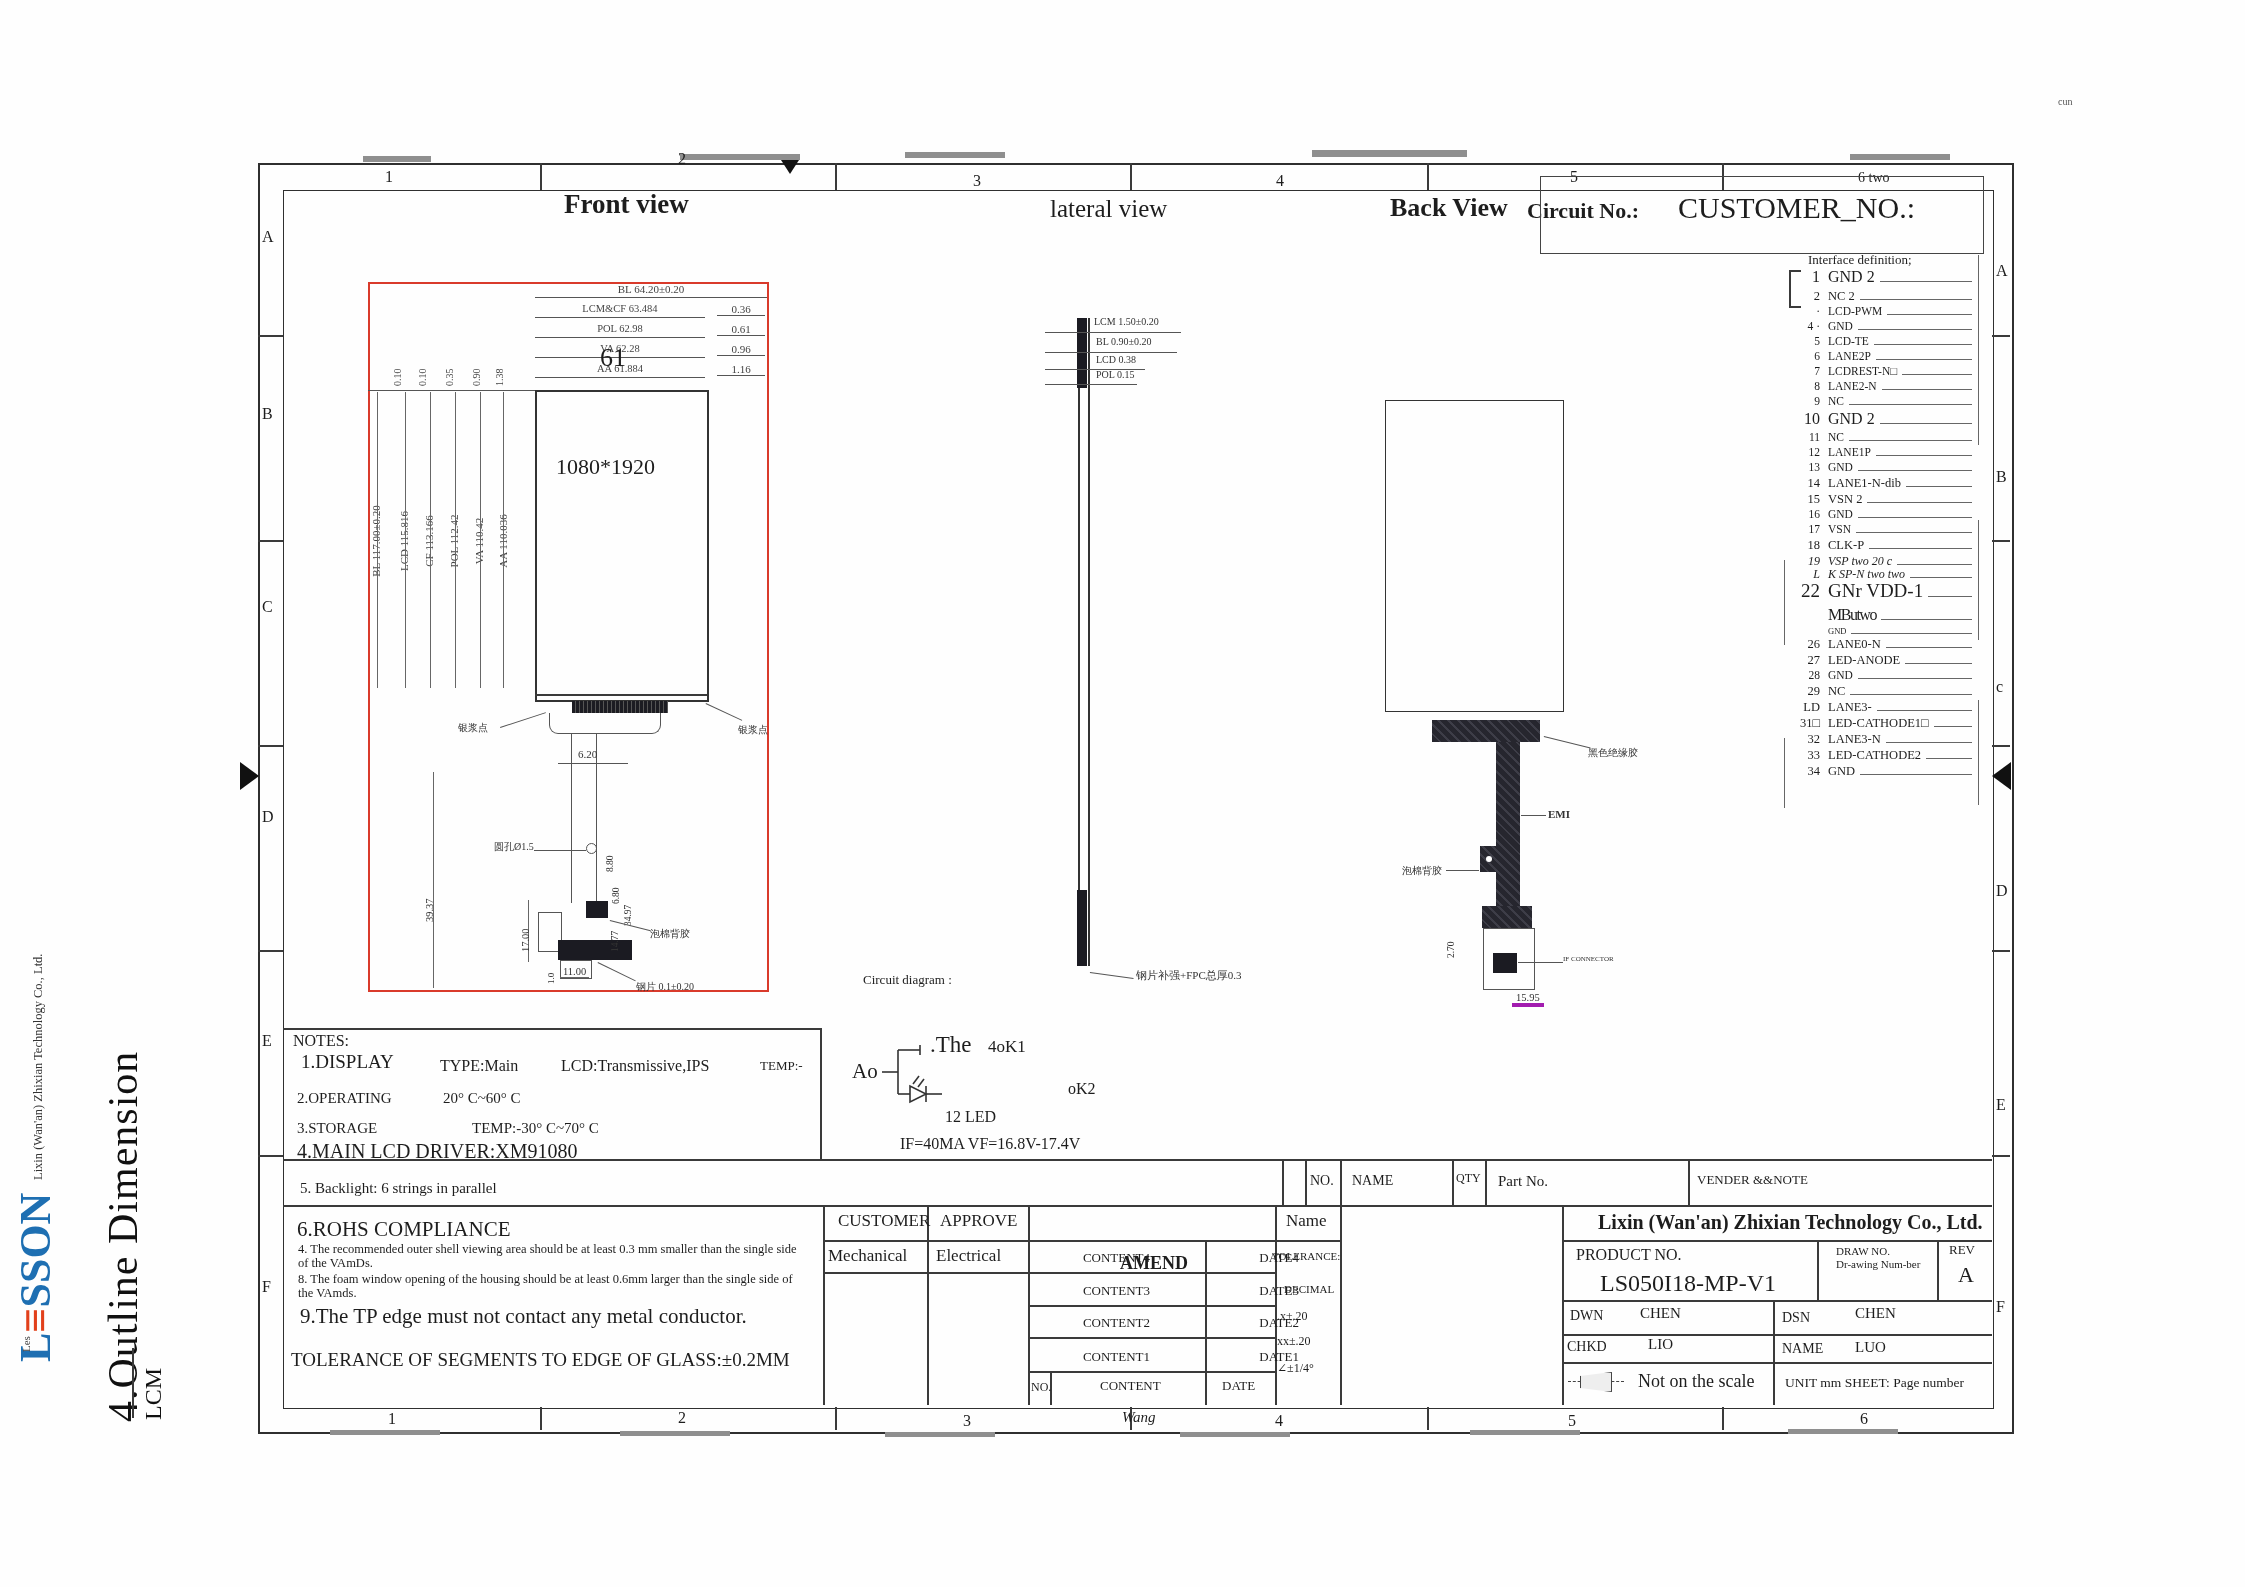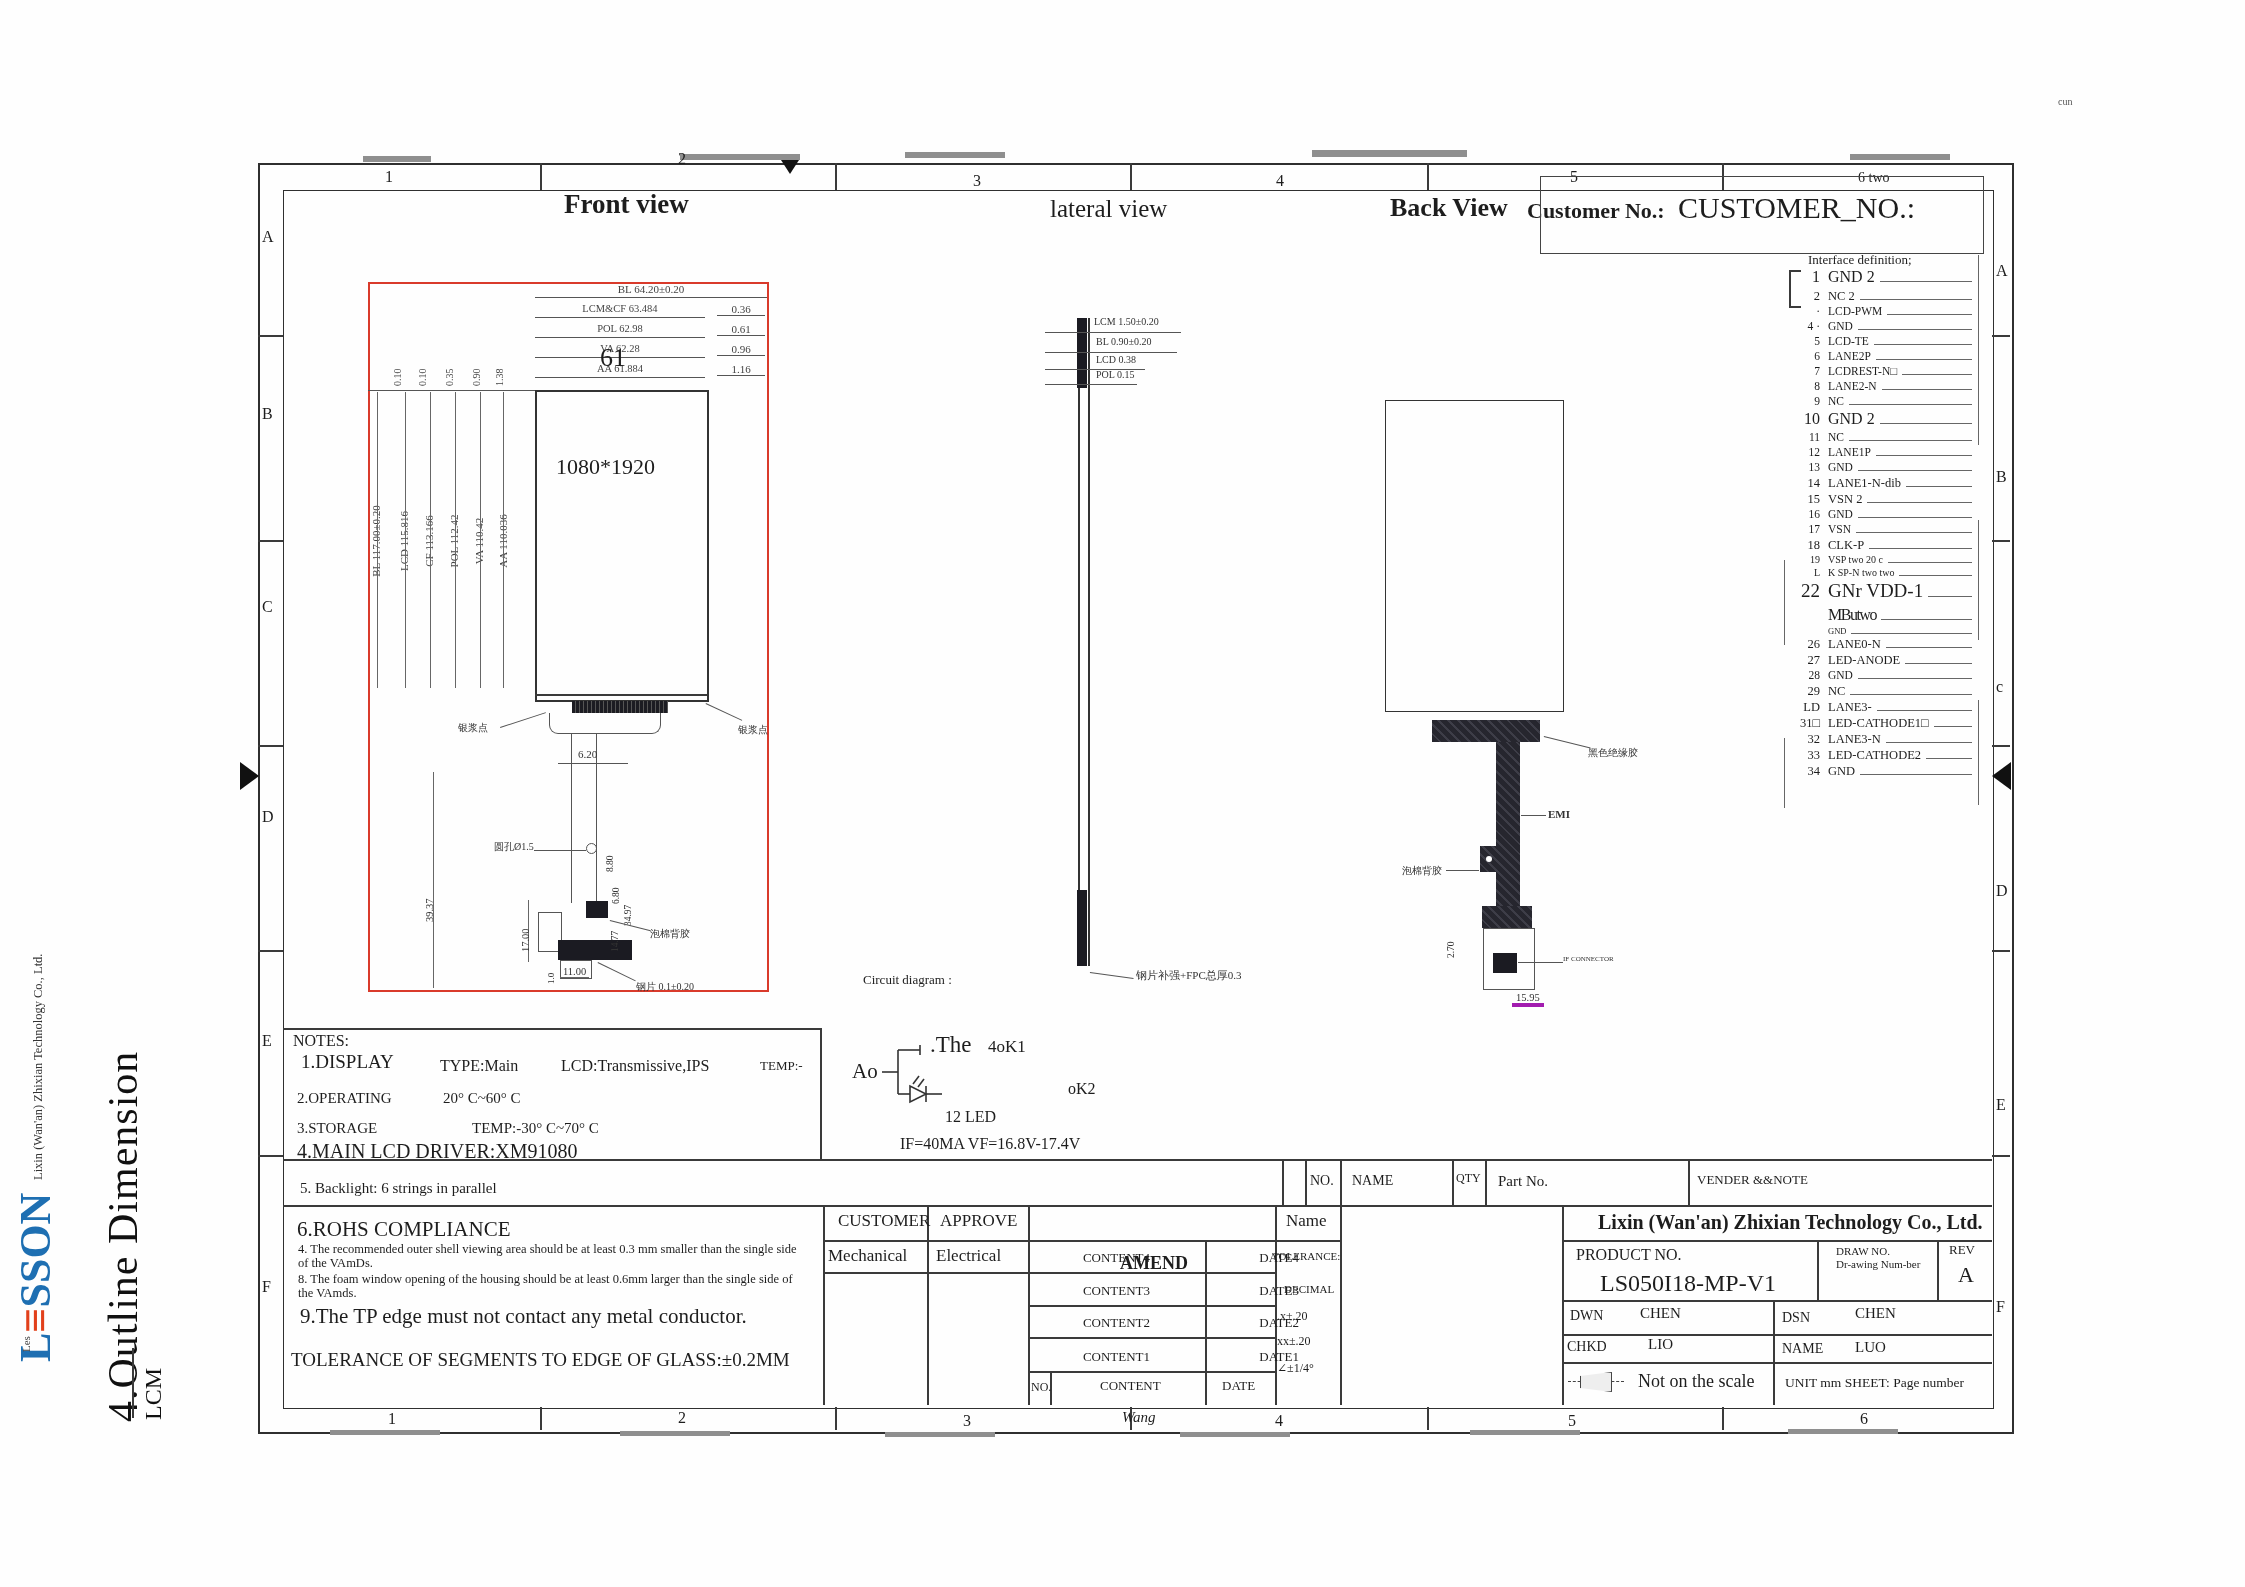--- a/index.html
+++ b/index.html
@@ -50,21 +50,21 @@
   .leftdims span:nth-child(1){left:370px;top:612px;} .leftdims span:nth-child(2){left:398px;top:612px;}
   .leftdims span:nth-child(3){left:423px;top:612px;} .leftdims span:nth-child(4){left:448px;top:612px;}
   .leftdims span:nth-child(5){left:473px;top:612px;} .leftdims span:nth-child(6){left:497px;top:612px;}
   
   .pins{position:absolute;left:1792px;top:268px;width:180px;display:flex;flex-direction:column;}
   .pin{display:flex;align-items:baseline;height:15px;font-size:11.5px;}
   .pin-num{min-width:28px;text-align:right;}
   .pin-name{margin-left:8px;white-space:nowrap;}
   .pin-line{flex:1;border-bottom:1px solid #666;margin:0 0 4px 5px;min-width:6px;}
   .pin.md{height:16px;font-size:12.5px;} .pin.lg{height:21px;font-size:16px;}
-  .pin.xl{height:26px;font-size:19px;} .pin.sm{height:13px;font-size:10px;}
+  .pin.xl{height:26px;font-size:19px;} .pin.sm{height:13px;font-size:12px;font-style:italic;}
   .pin.xs{height:11px;font-size:8.5px;} .pin.garble{height:20px;font-size:16px;letter-spacing:-1.5px;}
   
   .latline{position:absolute;background:#555;height:1px;}
   
   .amend-rows{position:absolute;left:1028px;top:1243px;width:247px;}
   .amend-row{position:absolute;left:0;width:247px;height:30px;}
   .amend-row:nth-child(1){top:0;} .amend-row:nth-child(2){top:33px;}
   .amend-row:nth-child(3){top:65px;} .amend-row:nth-child(4){top:99px;}
   .amend-c{position:absolute;left:0;width:177px;text-align:center;top:7px;font-size:13px;}
   .amend-d{position:absolute;left:177px;width:94px;text-align:right;top:7px;font-size:13px;}
@@ -160,21 +160,21 @@
       <span>B</span>
       <span>c</span>
       <span>D</span>
       <span>E</span>
       <span>F</span>
     </div>
 
   <span class="t" style="left:564px;top:190px;font-size:27px;font-weight:600;">Front view</span>
   <span class="t" style="left:1050px;top:195px;font-size:25px;">lateral view</span>
   <span class="t" style="left:1390px;top:194px;font-size:26px;font-weight:600;">Back View</span>
-  <span class="t" style="left:1527px;top:199px;font-size:22px;font-weight:600;">Customer No.:</span>
+  <span class="t" style="left:1527px;top:199px;font-size:22px;font-weight:600;">Circuit No.:</span>
   <span class="t" style="left:1678px;top:191px;font-size:30px;">CUSTOMER_NO.:</span>
   <div class="box thin" style="left:1540px;top:176px;width:442px;height:76px;border-color:#444;"></div>
 
   <div class="box" style="left:368px;top:282px;width:397px;height:706px;border:2px solid #d93a2b;"></div>
 
   <div class="hdims">
       <div class="hdim">
       <span class="hd-bar"></span>
       <span class="hd-label">BL 64.20±0.20</span>
 

